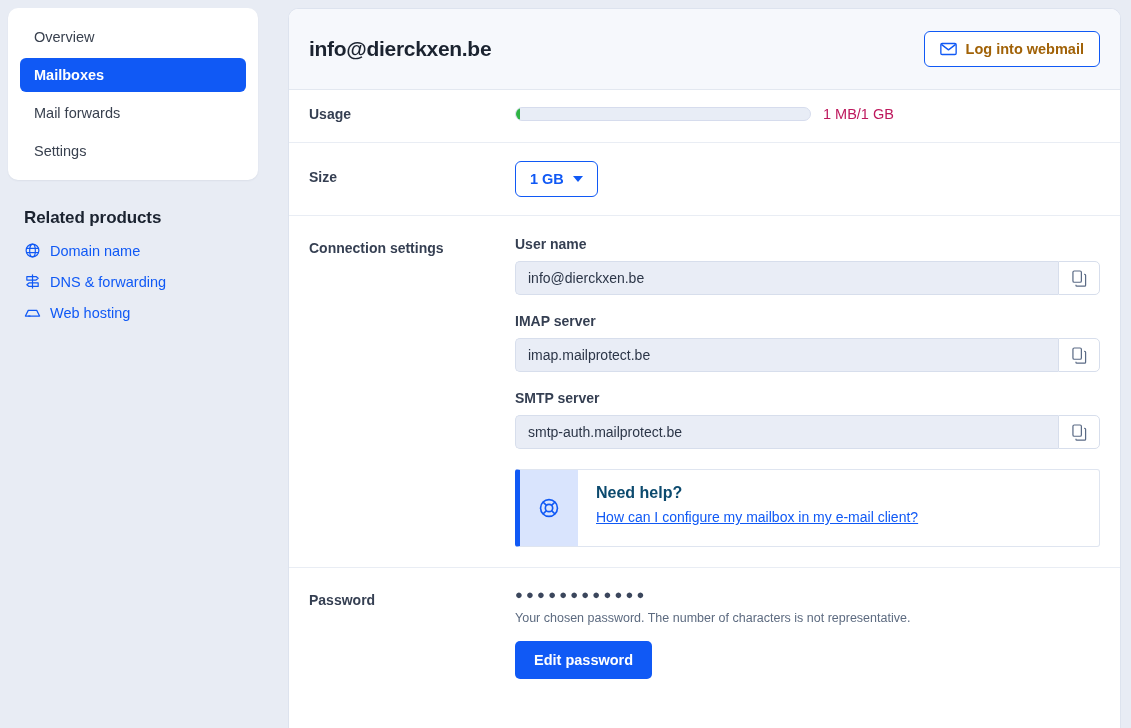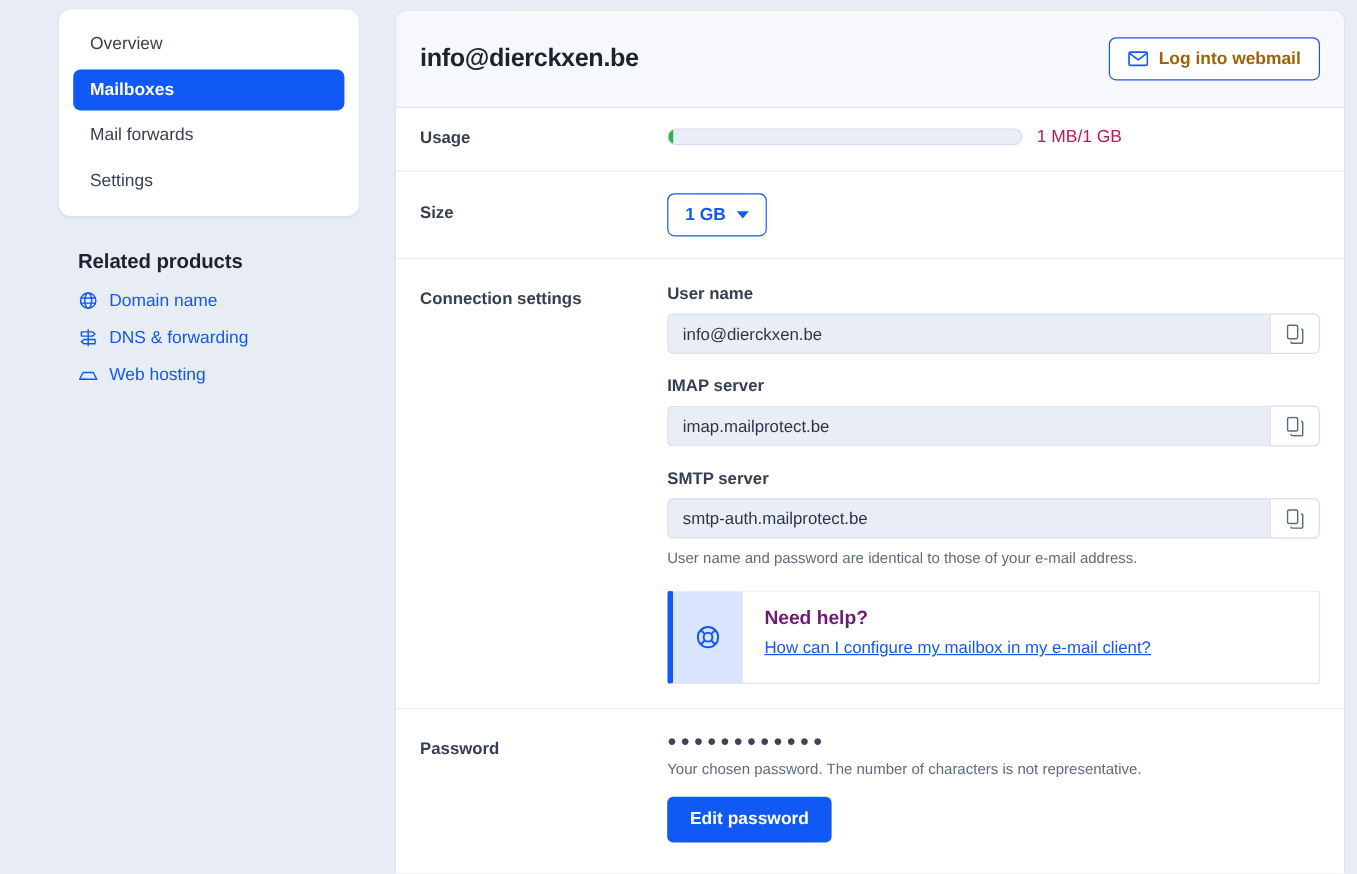--- a/index.html
+++ b/index.html
@@ -16,21 +16,20 @@
     overflow: hidden;
     display: flex;
     align-items: flex-start;
   }
 
   
   .sidebar {
     width: 266px;
     flex: 0 0 266px;
     padding: 8px 8px 0 8px;
-    margin-left: 41px;
   }
   .nav-card {
     background: #ffffff;
     border-radius: 10px;
     padding: 12px 12px;
     box-shadow: 0 1px 2px rgba(16,30,64,0.06);
   }
   .nav-item {
     height: 34px;
     display: flex;
@@ -242,21 +241,21 @@
     background: #d9e4fd;
     display: flex;
     align-items: center;
     justify-content: center;
   }
   .help-icon-panel svg { display: block; }
   .help-body { padding: 14px 18px; }
   .help-title {
     font-size: 16px;
     font-weight: 700;
-    color: #701a75;
+    color: #0c4a6e;
     margin-bottom: 6px;
   }
   .help-link {
     font-size: 14px;
     color: #1059f5;
     text-decoration: underline;
     cursor: pointer;
   }
 
   
@@ -420,21 +419,20 @@
               <div class="ro-input">smtp-auth.mailprotect.be</div>
               <button class="copy-btn">
                 <span>
                   <svg width="15" height="17" viewBox="0 0 16 18" fill="none" stroke="#5a6a85" stroke-width="1.3" stroke-linejoin="round">
                     <rect x="1" y="1" width="9" height="12" rx="1.4"></rect>
                     <path d="M4.2 15.6 V16.1 a1 1 0 0 0 1 1 h8.3 a1 1 0 0 0 1-1 V5.5 a1 1 0 0 0-1-1 H13"></path>
                   </svg>
                 </span>
               </button>
             </div>
-            <div class="hint">User name and password are identical to those of your e-mail address.</div>
           </div>
 
           <div class="help">
             <div class="help-icon-panel">
               <svg width="22" height="22" viewBox="0 0 24 24" fill="none" stroke="#1059f5" stroke-width="1.8">
                 <circle cx="12" cy="12" r="9.2"></circle>
                 <circle cx="12" cy="12" r="4"></circle>
                 <line x1="5.2" y1="5.2" x2="9.2" y2="9.2"></line>
                 <line x1="14.8" y1="14.8" x2="18.8" y2="18.8"></line>
                 <line x1="18.8" y1="5.2" x2="14.8" y2="9.2"></line>

